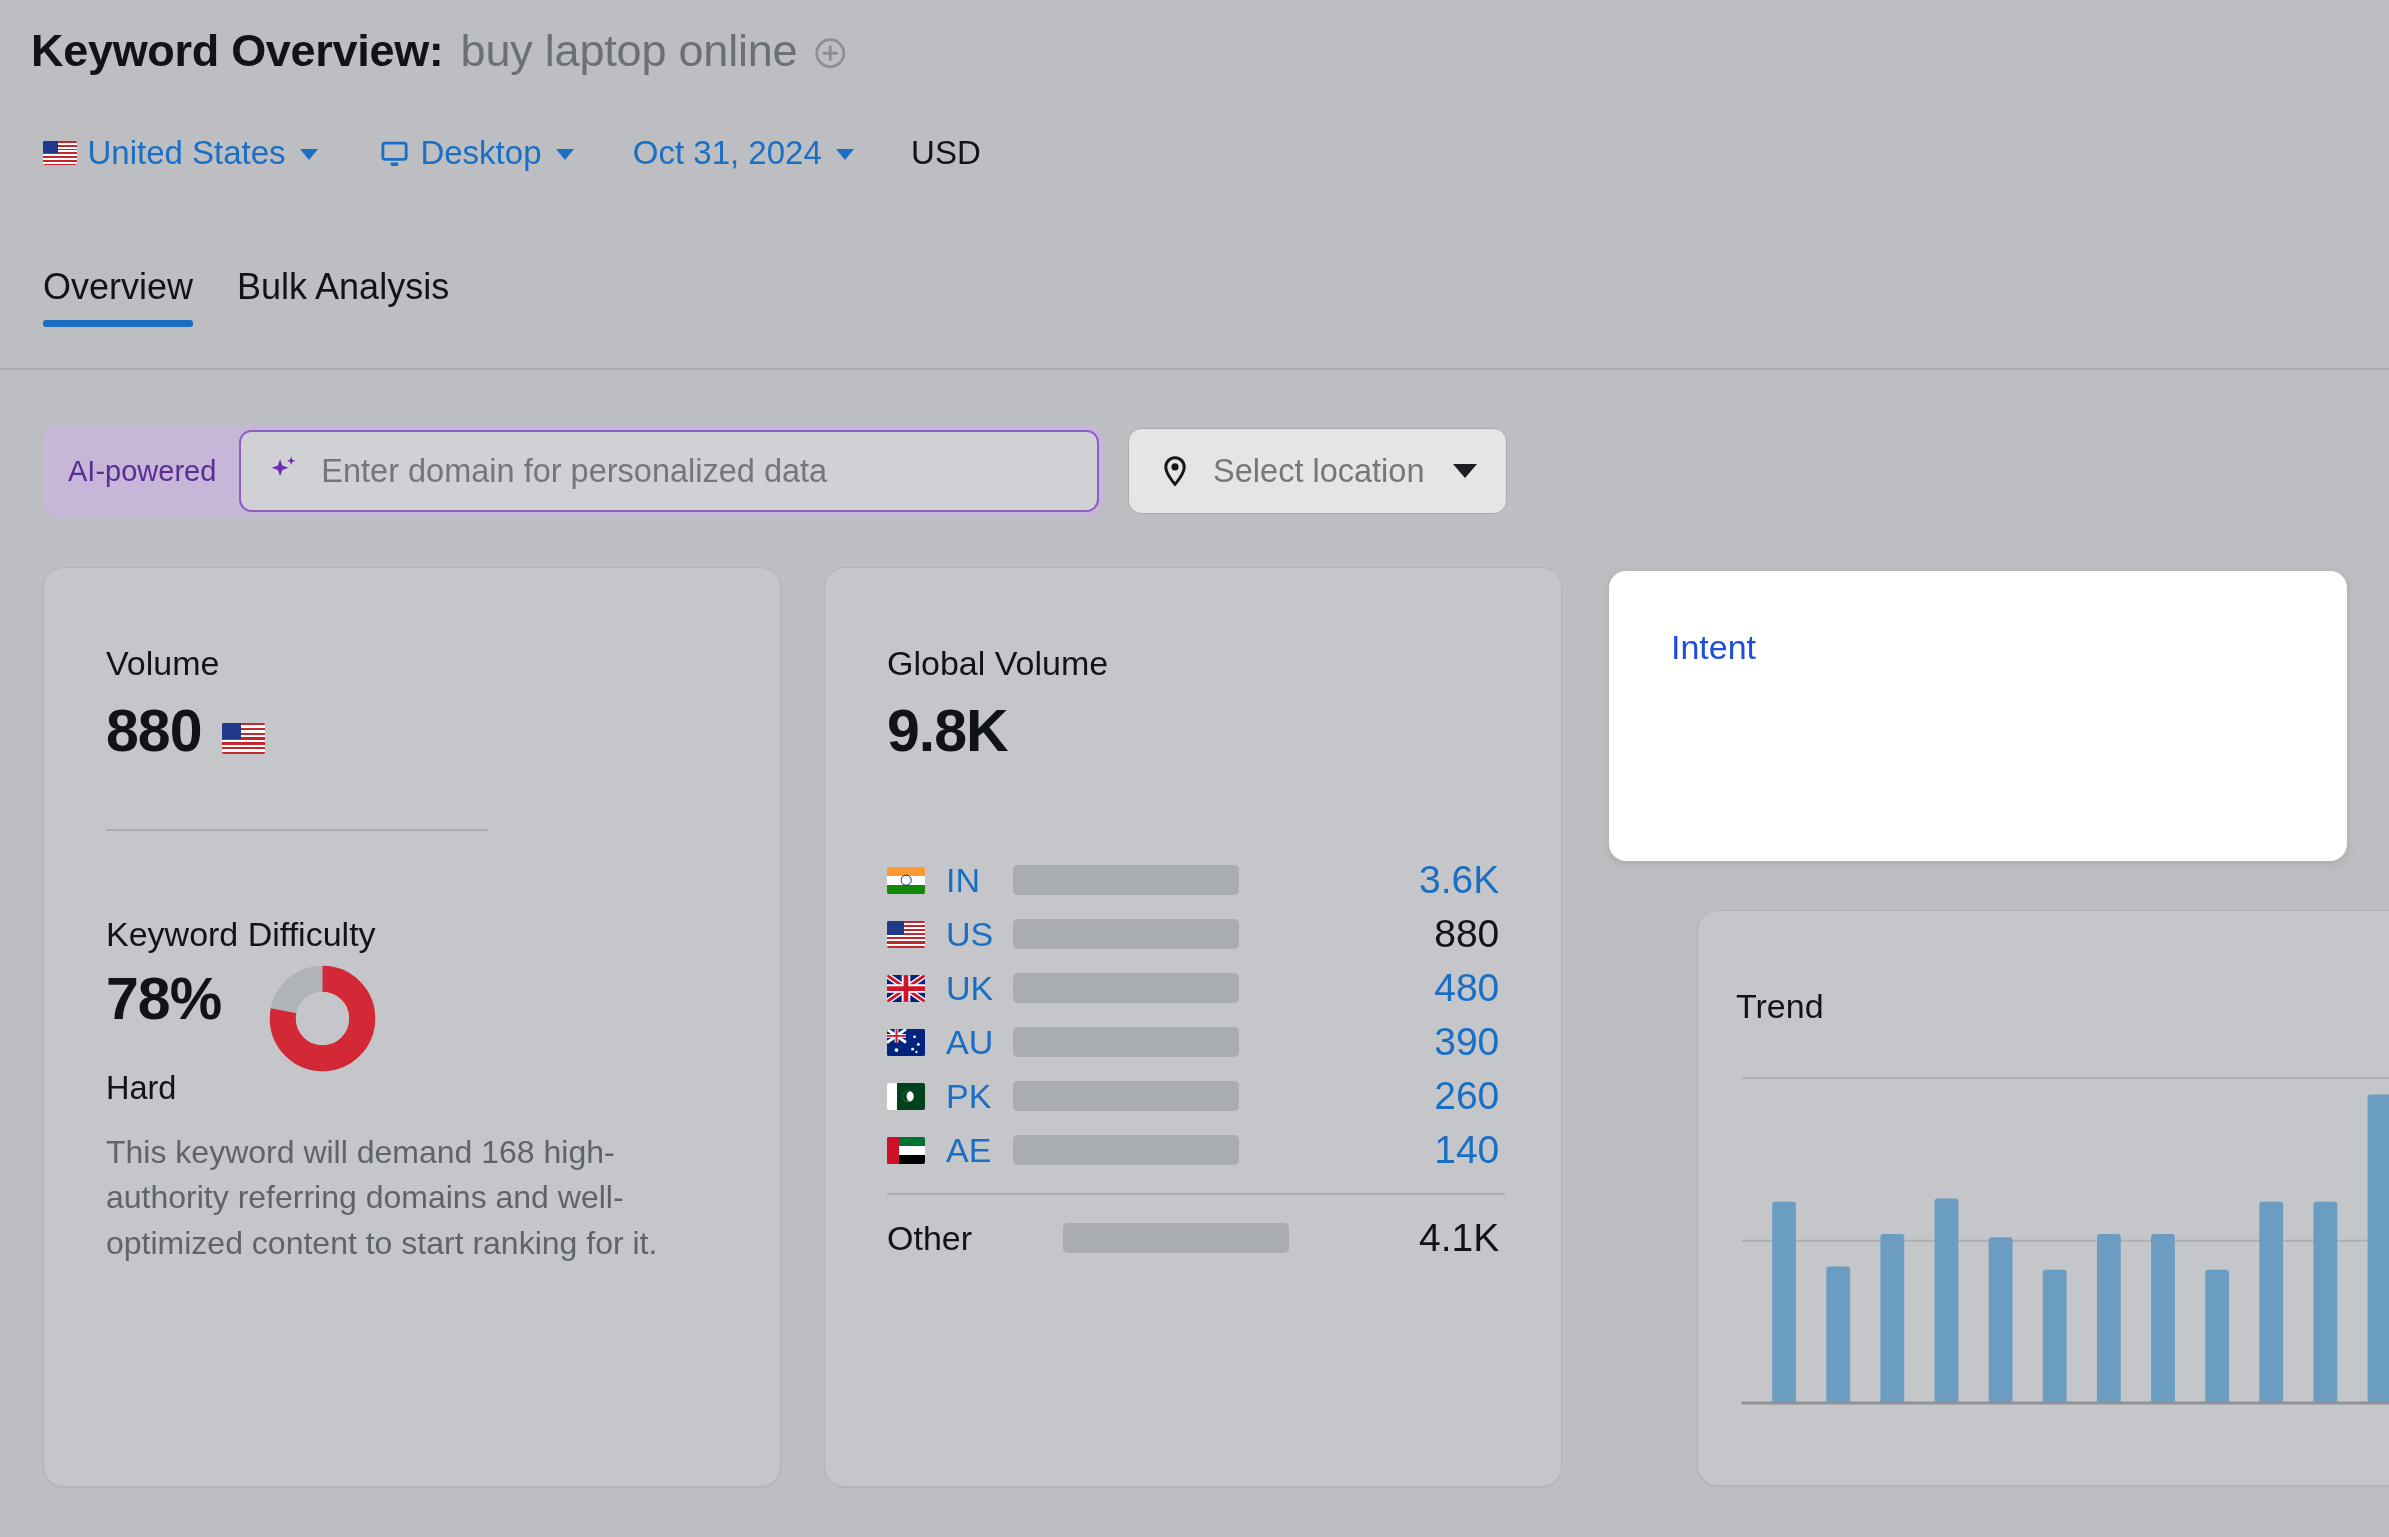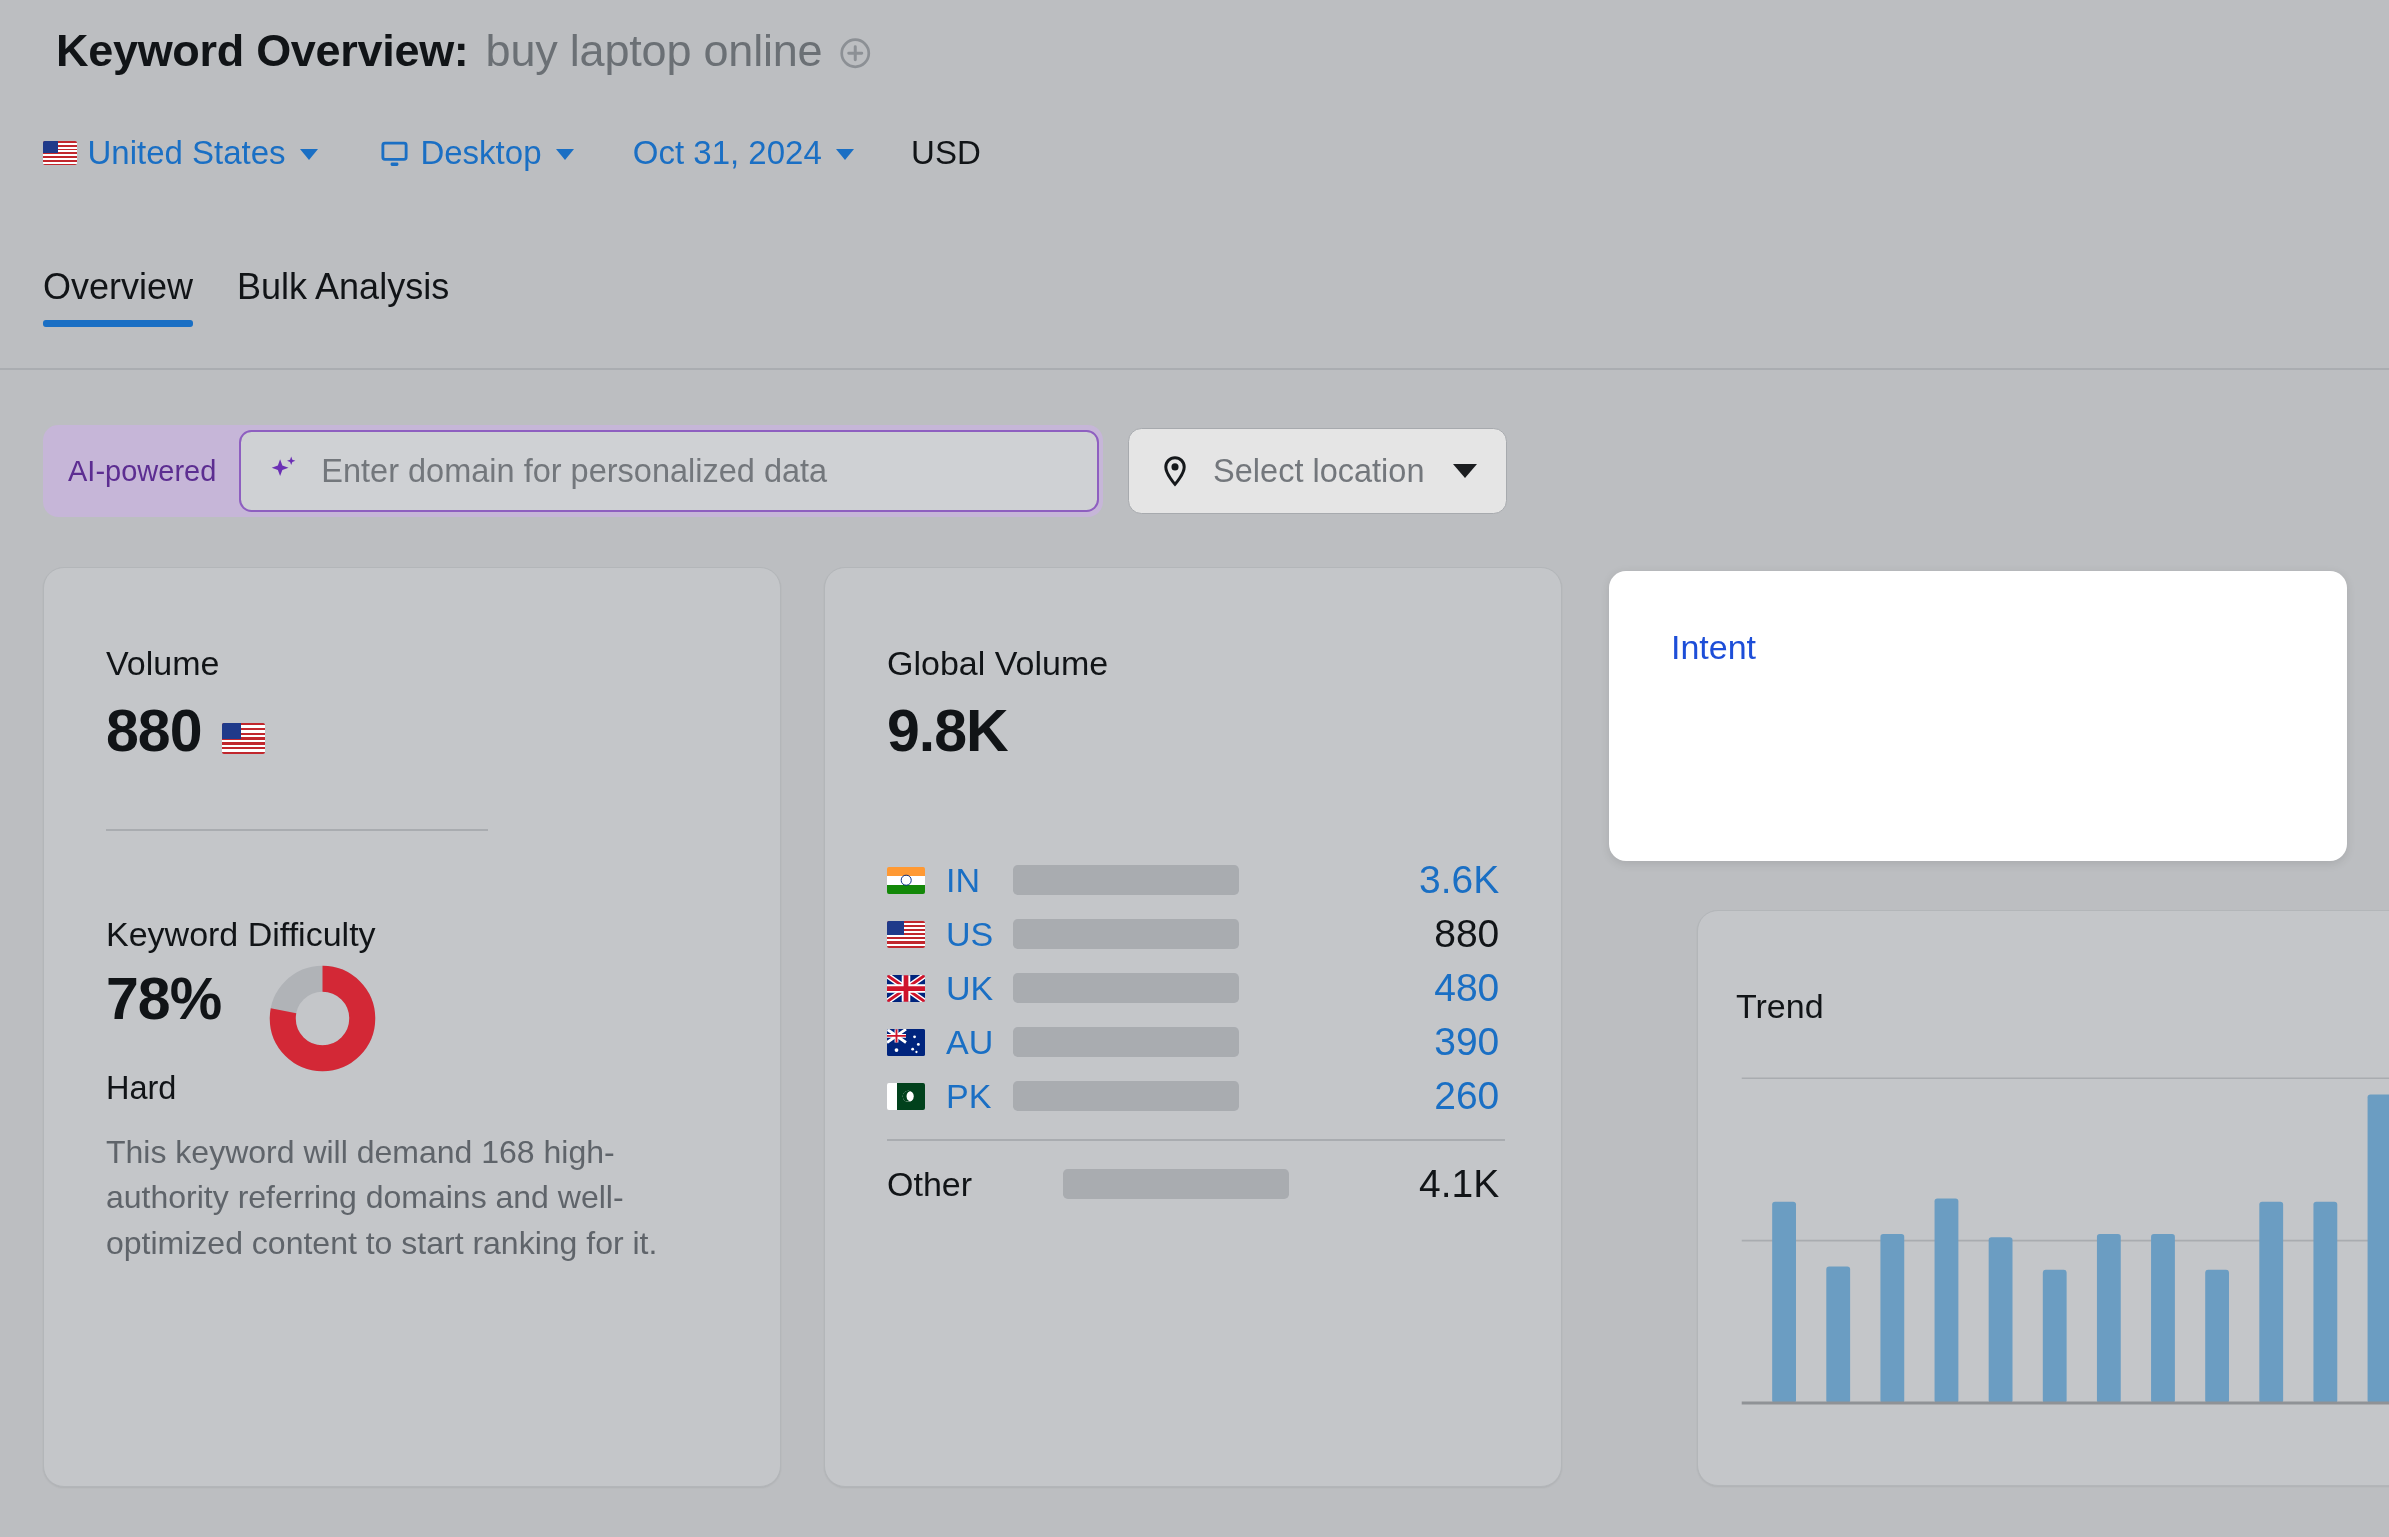--- a/index.html
+++ b/index.html
@@ -5,21 +5,21 @@
   * { box-sizing: border-box; margin: 0; padding: 0; }
   html, body {
     width: 2390px; height: 1537px;
     background: #bcbec1;
     font-family: "Liberation Sans", sans-serif;
     overflow: hidden;
   }
 
   
   .page-title {
-    position: absolute; left: 56px; top: 25px;
+    position: absolute; left: 31px; top: 25px;
     display: flex; align-items: center; gap: 17px;
     white-space: nowrap;
   }
   .title-main { font-size: 45px; font-weight: 700; color: #111417; letter-spacing: -0.3px; }
   .title-kw   { font-size: 45px; font-weight: 400; color: #6b7075; letter-spacing: -0.2px; }
   .add-icon { display: inline-flex; width: 32.5px; height: 32.5px; margin-top: 3.8px; }
 
   .filter-row {
     position: absolute; left: 43px; top: 134px;
     display: flex; align-items: center; gap: 0;
@@ -317,20 +317,28 @@
       </span>
       <span class="gv-val">390</span>
     </div>
     <div class="gv-row">
       <span class="gv-flag fl-pk"></span>
       <span class="gv-code">PK</span>
       <span class="gv-track">
         <span class="gv-fill" id="bar-4" style="width: 4%; background: rgb(46, 147, 209);"></span>
       </span>
       <span class="gv-val">260</span>
+    </div>
+    <div class="gv-row">
+      <span class="gv-flag fl-ae"></span>
+      <span class="gv-code">AE</span>
+      <span class="gv-track">
+        <span class="gv-fill" id="bar-5" style="width: 4%; background: rgb(46, 147, 209);"></span>
+      </span>
+      <span class="gv-val">140</span>
     </div>
 
     <div class="gv-sep"></div>
 
     <div class="gv-other">
       <span class="gv-other-label">Other</span>
       <span class="gv-track">
         <span class="gv-fill" id="bar-other" style="width: 42%; background: rgb(30, 139, 203);"></span>
       </span>
       <span class="gv-val black">4.1K</span>

